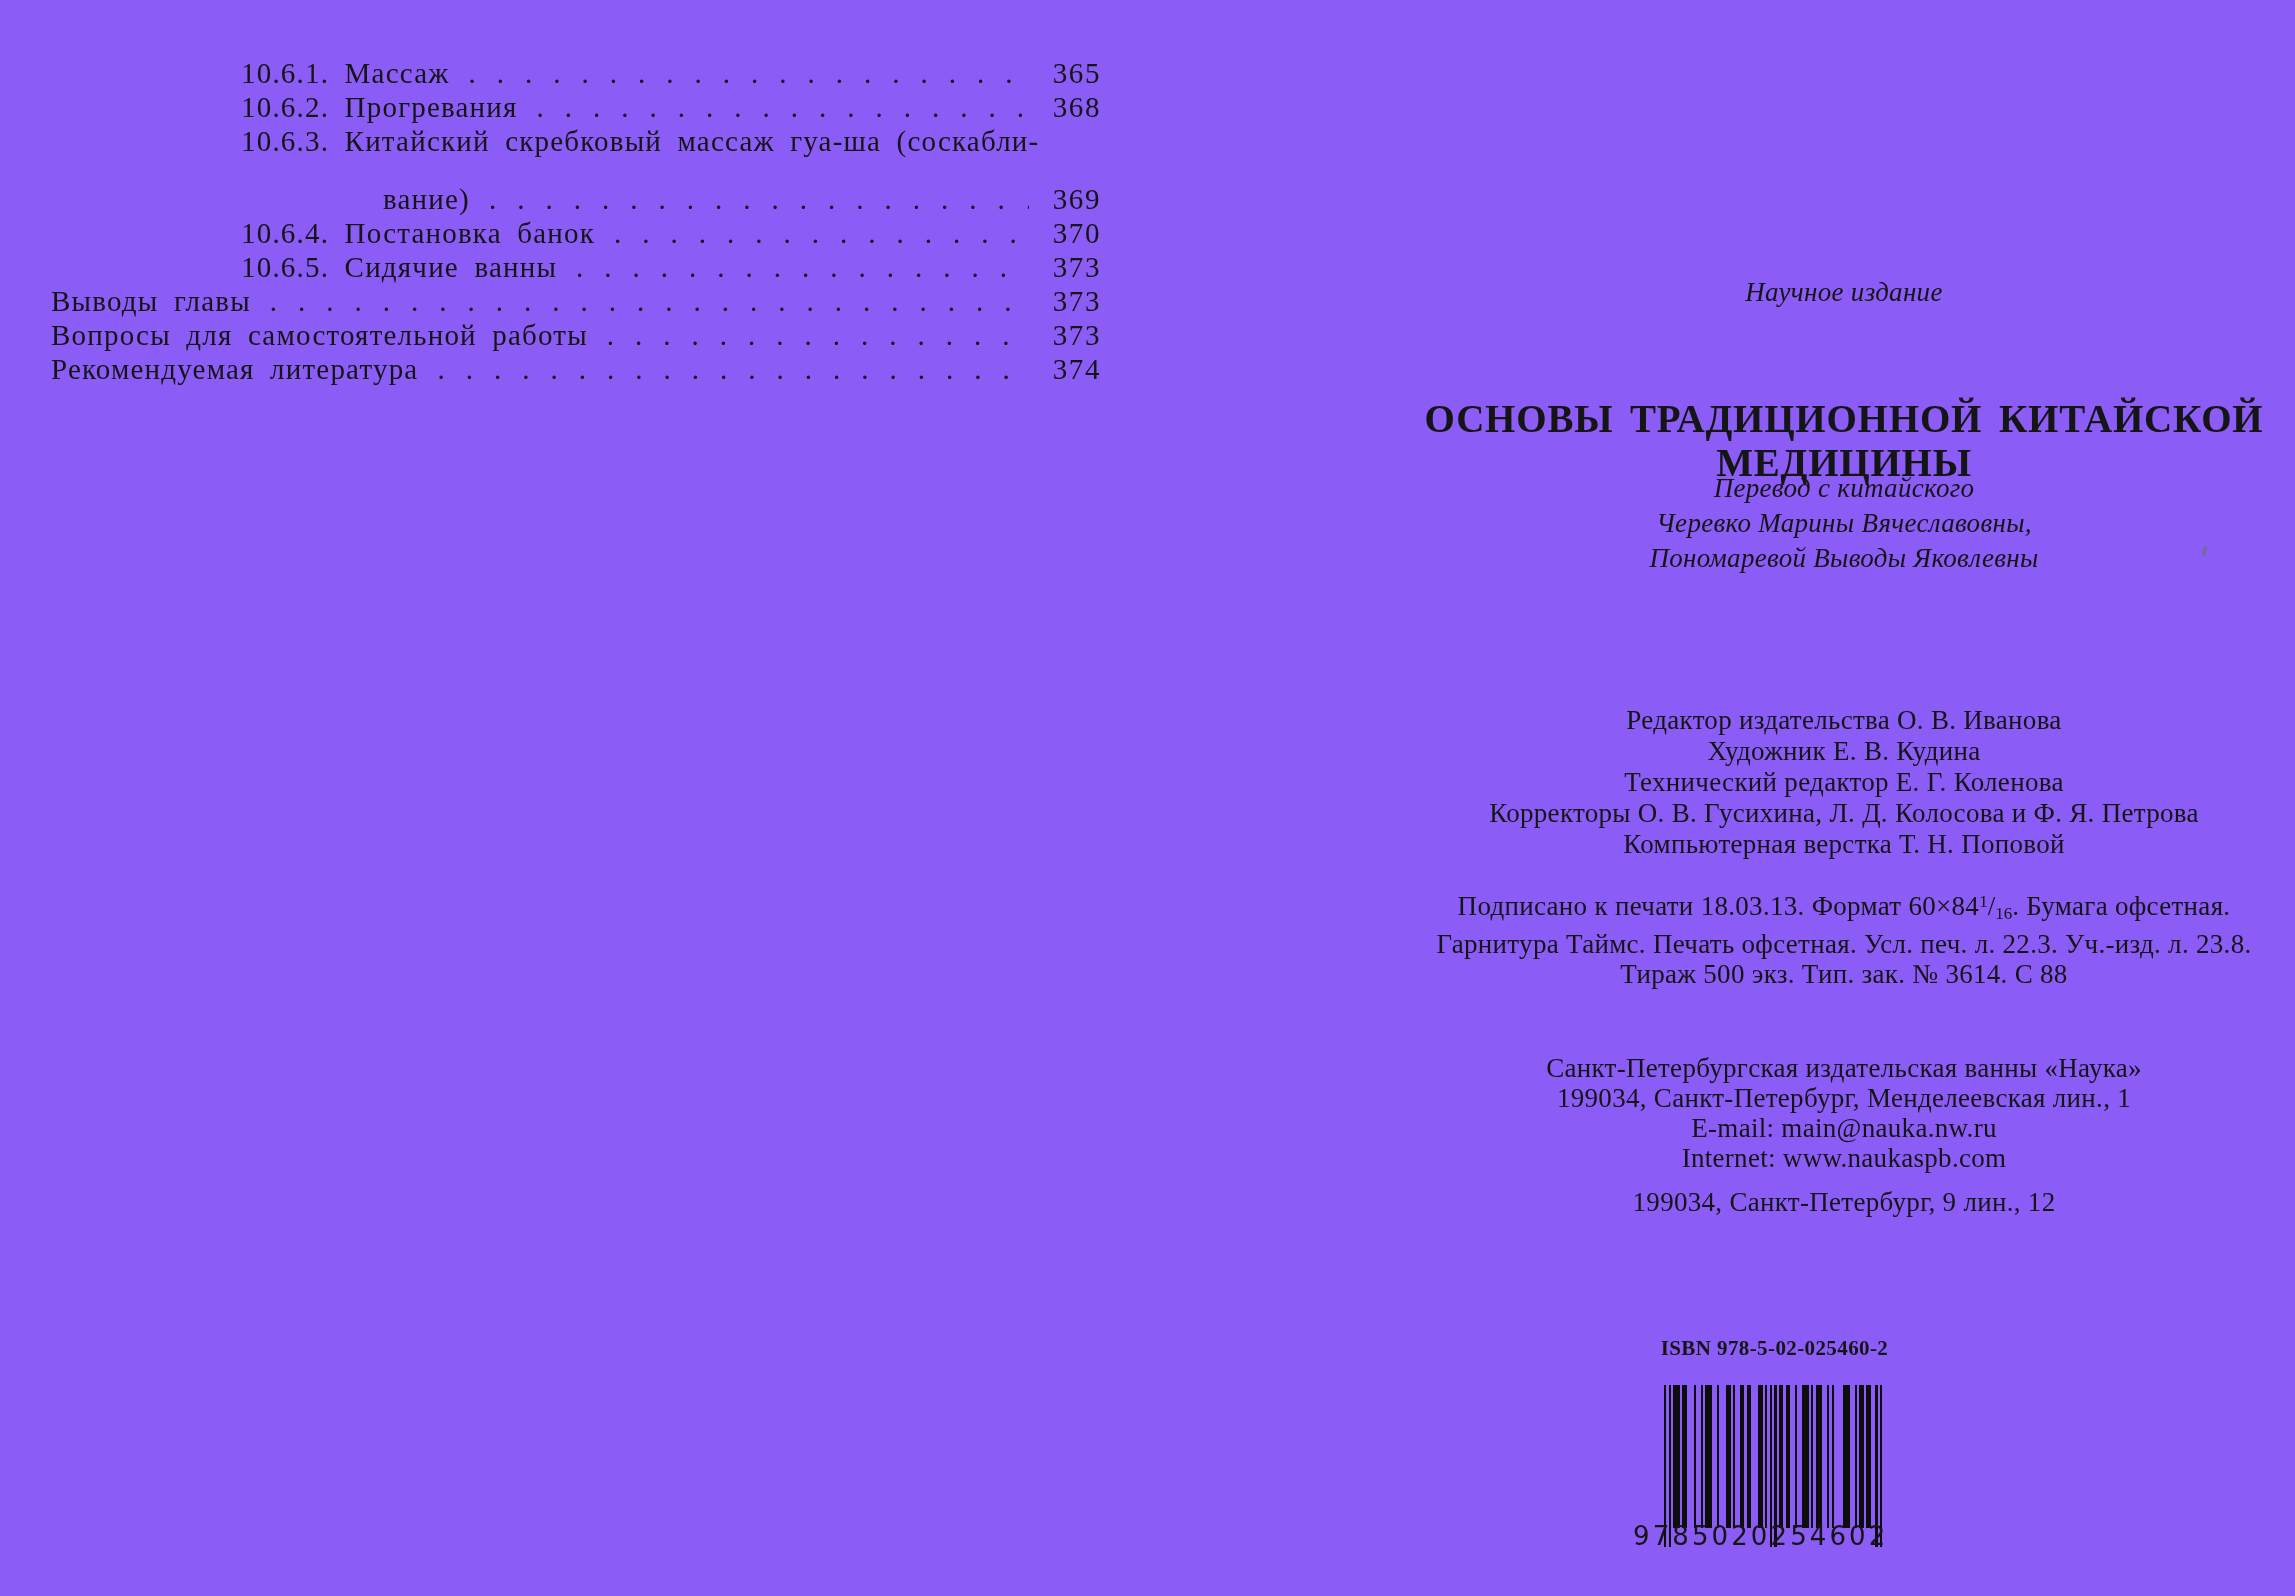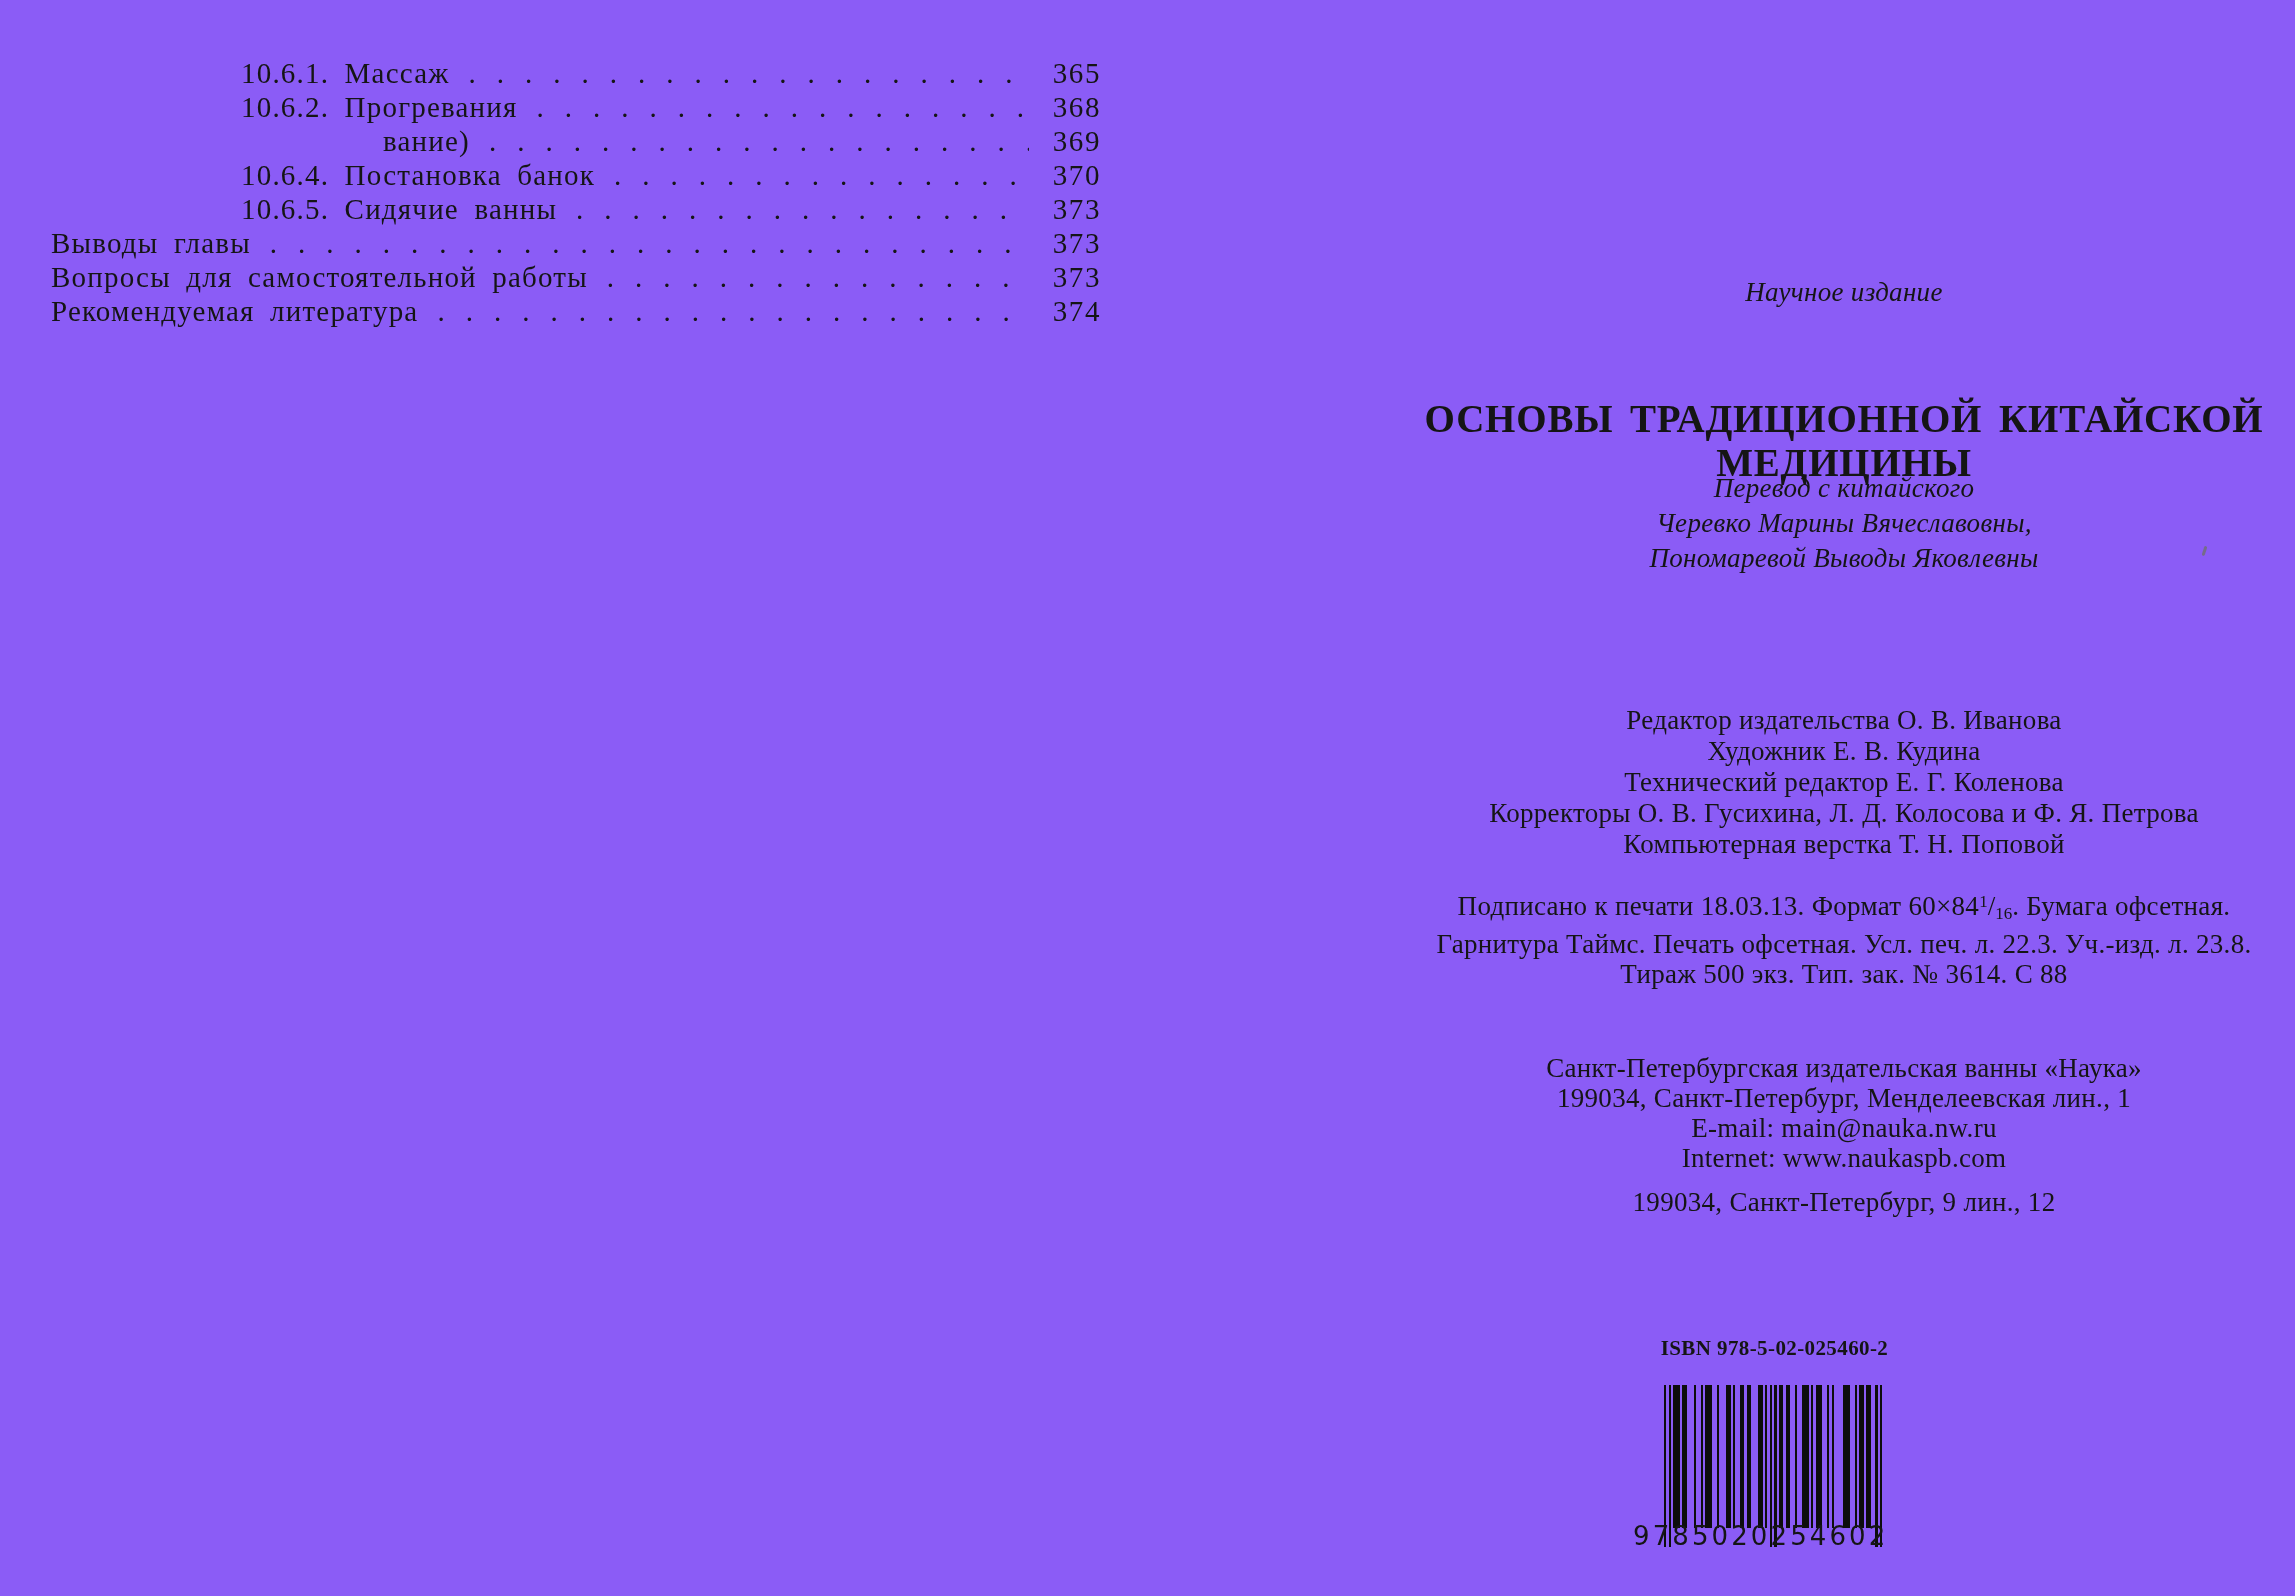--- a/index.html
+++ b/index.html
@@ -5,21 +5,21 @@
   html,body{margin:0;padding:0;background:#e8e8e8;}
   .sheet{
     position:relative;width:2295px;height:1597px;background:#8b5cf6;
     color:#151515;font-family:"Liberation Serif","DejaVu Serif",serif;
     overflow:hidden;
   }
   
   .toc{position:absolute;left:51px;top:56px;width:1050px;font-size:29px;letter-spacing:1.2px;word-spacing:7px;}
   .toc-row{display:flex;align-items:baseline;height:34px;line-height:34px;white-space:nowrap;}
   .toc-row.lvl1{padding-left:190px;}
-  .toc-row.lvl2{padding-left:332px;}
+  .toc-row.lvl2{padding-left:332px;margin-top:24px;}
   .toc-label{flex:0 0 auto;}
   .leader{flex:1 1 auto;overflow:hidden;white-space:nowrap;margin:0 11px 0 19px;}
   .leader::after{content:"....................................................";letter-spacing:21px;}
   .toc-row.no-page .leader{visibility:hidden;}
   .toc-page{flex:0 0 auto;min-width:61px;text-align:right;letter-spacing:1.6px;}
   
   .rcol{position:absolute;left:1356px;width:976px;text-align:center;font-size:27px;letter-spacing:0.3px;}
   .it{}
   .edition-note{top:277px;line-height:31px;font-style:italic;}
   .book-title{top:397px;line-height:44px;font-size:39px;font-weight:bold;letter-spacing:0.8px;word-spacing:6.2px;}
@@ -53,20 +53,25 @@
     <div class="toc-row lvl1">
       <span class="toc-label">10.6.1. Массаж</span>
       <span class="leader"></span>
       <span class="toc-page">365</span>
     </div>
     <div class="toc-row lvl1">
       <span class="toc-label">10.6.2. Прогревания</span>
       <span class="leader"></span>
       <span class="toc-page">368</span>
     </div>
+    <div class="toc-row lvl1 no-page">
+      <span class="toc-label">10.6.3. Китайский скребковый массаж гуа-ша (соскабли-</span>
+      <span class="leader"></span>
+      <span class="toc-page"></span>
+    </div>
     <div class="toc-row lvl2">
       <span class="toc-label">вание)</span>
       <span class="leader"></span>
       <span class="toc-page">369</span>
     </div>
     <div class="toc-row lvl1">
       <span class="toc-label">10.6.4. Постановка банок</span>
       <span class="leader"></span>
       <span class="toc-page">370</span>
     </div>

